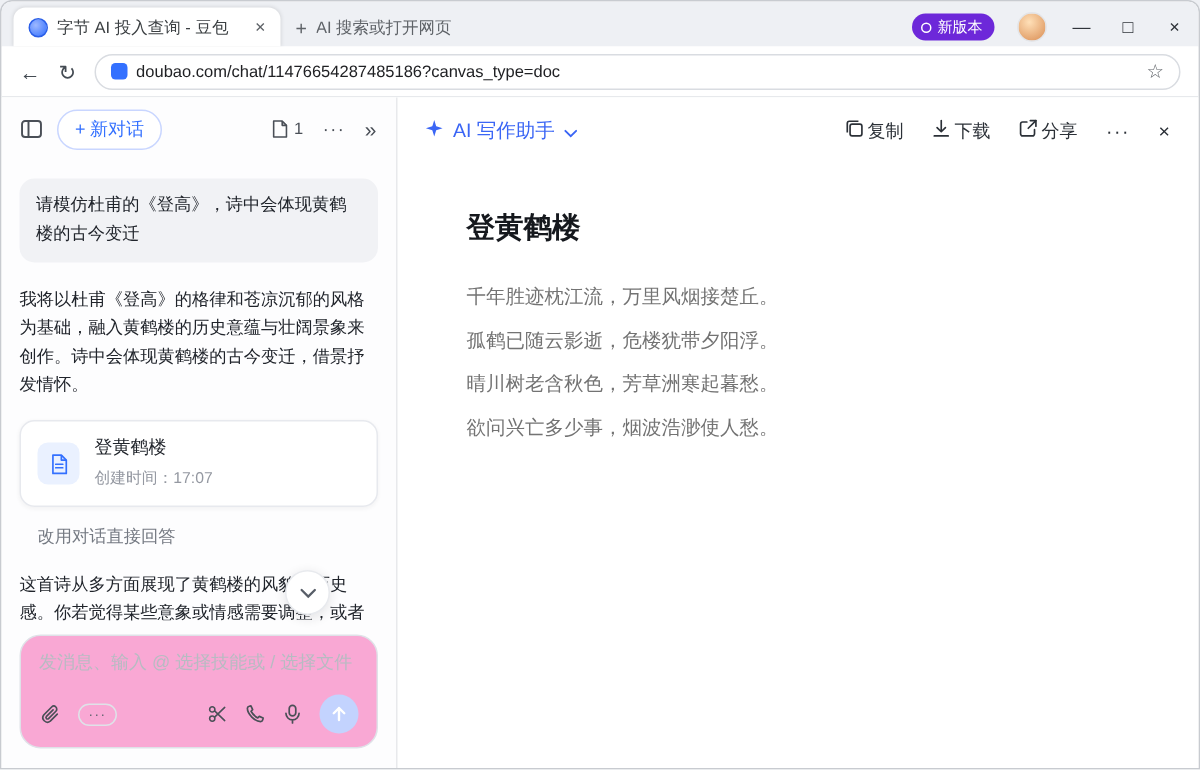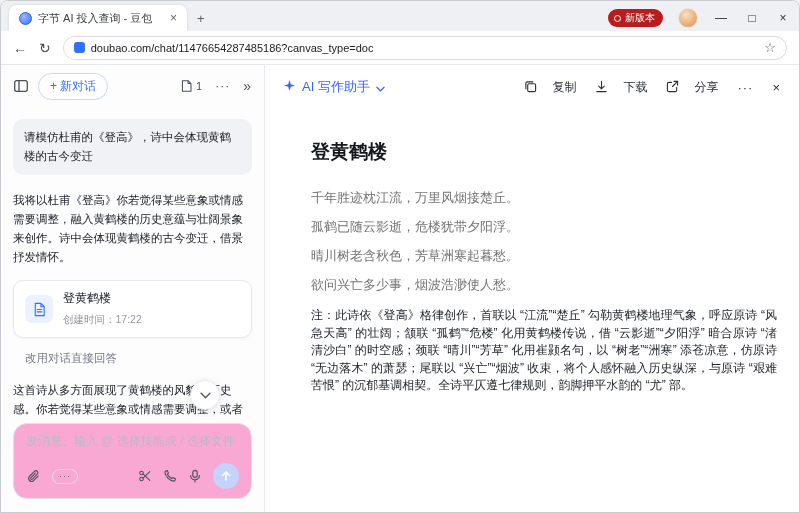--- a/index.html
+++ b/index.html
@@ -10,21 +10,21 @@
   
   .tabstrip{height:30px;background:#eef0f4;display:flex;align-items:flex-end;padding:4px 8px 0;flex-shrink:0}
   .tab{display:flex;align-items:center;gap:6px;height:26px;padding:0 10px;font-size:11px;color:#3c4043;border-radius:8px 8px 0 0;width:178px;cursor:pointer}
   .tab.active{background:#fff;box-shadow:0 0 3px rgba(0,0,0,.12)}
   .tab-title{flex:1;white-space:nowrap;overflow:hidden;text-overflow:ellipsis}
   .favicon{width:13px;height:13px;border-radius:50%;background:radial-gradient(circle at 35% 35%,#9db8ff,#3370ff);flex-shrink:0;border:1px solid #2b5fe8}
   .tab-close{font-size:12px;color:#5f6368;line-height:1}
   .tab.newtab{color:#5f6368}
   .newtab-plus{font-size:13px;color:#5f6368}
   .strip-right{margin-left:auto;display:flex;align-items:center;gap:15px;height:26px}
-  .badge{background:#b91c1c;color:#fff;font-size:10px;border-radius:9px;padding:2px 8px 2px 6px;display:flex;align-items:center;gap:4px;cursor:pointer}
+  .badge{background:#6d28d9;color:#fff;font-size:10px;border-radius:9px;padding:2px 8px 2px 6px;display:flex;align-items:center;gap:4px;cursor:pointer}
   .badge-ring{width:7px;height:7px;border:1.2px solid #fff;border-radius:50%;display:inline-block}
   .avatar{width:20px;height:20px;border-radius:50%;background:radial-gradient(circle at 40% 32%,#ffe0b8,#d98c52);border:1px solid #e3e5e9;cursor:pointer}
   .winbtn{font-size:12px;color:#30343a;width:16px;text-align:center;cursor:pointer}
   .addressbar{height:34px;background:#fff;display:flex;align-items:center;gap:12px;padding:0 12px;border-bottom:1px solid #e7e9ec;flex-shrink:0}
   .nav-ic{font-size:14px;color:#444b53;cursor:pointer;line-height:1}
   .urlbox{flex:1;height:24px;border:1px solid #d9dce1;border-radius:12px;display:flex;align-items:center;gap:6px;padding:0 10px;font-size:11px;color:#202124}
   .site-ic{width:11px;height:11px;border-radius:3px;background:#3370ff;flex-shrink:0}
   .url-text{flex:1;white-space:nowrap;overflow:hidden}
   .star{font-size:13px;color:#5f6368;cursor:pointer}
 
@@ -56,40 +56,41 @@
   .input-row{display:flex;align-items:center;gap:11px;color:#5b616b}
   .pill-more{border:1px solid #dfe2e8;border-radius:9px;font-size:9px;padding:2px 6px;letter-spacing:1px;color:#5b616b;cursor:pointer;line-height:1}
   .spacer{flex:1}
   .send{width:26px;height:26px;border-radius:50%;background:#c3d3fe;display:flex;align-items:center;justify-content:center;cursor:pointer;flex-shrink:0}
 
   
   .right-panel{flex:1;background:#fff;display:flex;flex-direction:column;min-width:0}
   .rp-toolbar{height:44px;display:flex;align-items:center;padding:0 18px;flex-shrink:0}
   .ai-helper{display:flex;align-items:center;gap:6px;color:#3b66f5;font-size:13px;cursor:pointer}
   .rp-actions{margin-left:auto;display:flex;align-items:center;gap:19px;color:#2b3037;font-size:12px}
-  .action{display:flex;align-items:flex-end;gap:15px;cursor:pointer}
+  .action{display:flex;align-items:center;gap:2px;cursor:pointer}
   .action-ic{font-size:13px;color:#2b3037;cursor:pointer;letter-spacing:1px}
   .doc-area{flex:1;padding:20px 22px 0 46px;overflow:hidden}
   .doc-title{font-size:19px;font-weight:700;color:#15181d;margin:10px 0 26px}
   .poem-line{font-size:13px;color:#737373;margin:0 0 15px;line-height:14px}
   .note{font-size:12px;line-height:17.5px;color:#23272e;margin-top:10px;max-width:478px;text-align:justify}
 </style>
 </head>
 <body>
 
 <div class="window">
 
   <div class="tabstrip">
     <div class="tab active">
       <span class="favicon"></span>
       <span class="tab-title">字节 AI 投入查询 - 豆包</span>
       <span class="tab-close">×</span>
     </div>
     <div class="tab newtab">
       <span class="newtab-plus">+</span>
+      <span class="tab-title">AI 搜索或打开网页</span>
     </div>
     <div class="strip-right">
       <span class="badge">
         <span class="badge-ring"></span>
         <span>新版本</span>
       </span>
       <span class="avatar"></span>
       <span class="winbtn">—</span>
       <span class="winbtn">□</span>
       <span class="winbtn">×</span>
@@ -131,32 +132,32 @@
             </span>
             <span class="doc-count">1</span>
           </span>
           <span class="txtic">···</span>
           <span class="txtic collapse">»</span>
         </span>
       </div>
 
       <div class="lp-scroll">
         <div class="user-bubble">请模仿杜甫的《登高》，诗中会体现黄鹤楼的古今变迁</div>
-        <div class="ai-text">我将以杜甫《登高》你若觉得某些意象或情感需要调整，融入黄鹤楼的历史意蕴与壮阔景象来创作。诗中会体现黄鹤楼的古今变迁，借景抒发情怀。</div>
+        <div class="ai-text">我将以杜甫《登高》的格律和苍凉沉郁的风格为基础，融入黄鹤楼的历史意蕴与壮阔景象来创作。诗中会体现黄鹤楼的古今变迁，借景抒发情怀。</div>
         <div class="doc-card">
           <span class="file-badge">
             <svg width="15" height="15" viewBox="0 0 16 16" fill="none" stroke="#3370ff" stroke-width="1.2" stroke-linejoin="round">
                 <path d="M3.5 1.5h6L13 5v9.5H3.5z"></path>
                 <path d="M9.5 1.5V5H13"></path>
                 <path d="M5.5 8h5M5.5 10.5h5" stroke-linecap="round"></path>
               </svg>
           </span>
           <span>
             <div class="doc-card-title">登黄鹤楼</div>
-            <div class="doc-card-sub">创建时间：17:22</div>
+            <div class="doc-card-sub">创建时间：17:07</div>
           </span>
         </div>
         <div class="switch-link">改用对话直接回答</div>
         <div class="ai-text">这首诗从多方面展现了黄鹤楼的风貌与历史感。你若觉得某些意象或情感需要调整，或者有其他修改想法，欢迎告诉我。</div>
       </div>
 
       <div class="scroll-down">
         <svg width="11" height="7" viewBox="0 0 10 6" fill="none" stroke="currentColor" stroke-width="1.4" stroke-linecap="round">
             <path d="M1 1l4 4 4-4"></path>
           </svg>
@@ -248,17 +249,16 @@
           <span class="action-ic">×</span>
         </span>
       </div>
 
       <div class="doc-area">
         <h1 class="doc-title">登黄鹤楼</h1>
         <p class="poem-line">千年胜迹枕江流，万里风烟接楚丘。</p>
         <p class="poem-line">孤鹤已随云影逝，危楼犹带夕阳浮。</p>
         <p class="poem-line">晴川树老含秋色，芳草洲寒起暮愁。</p>
         <p class="poem-line">欲问兴亡多少事，烟波浩渺使人愁。</p>
-        <p class="note">注：此诗依《登高》格律创作，首联以 “江流”“楚丘” 勾勒黄鹤楼地理气象，呼应原诗 “风急天高” 的壮阔；颔联 “孤鹤”“危楼” 化用黄鹤楼传说，借 “云影逝”“夕阳浮” 暗合原诗 “渚清沙白” 的时空感；颈联 “晴川”“芳草” 化用崔颢名句，以 “树老”“洲寒” 添苍凉意，仿原诗 “无边落木” 的萧瑟；尾联以 “兴亡”“烟波” 收束，将个人感怀融入历史纵深，与原诗 “艰难苦恨” 的沉郁基调相契。全诗平仄遵七律规则，韵脚押平水韵的 “尤” 部。</p>
       </div>
     </div>
   </div>
 </div>
 
 </body></html>

